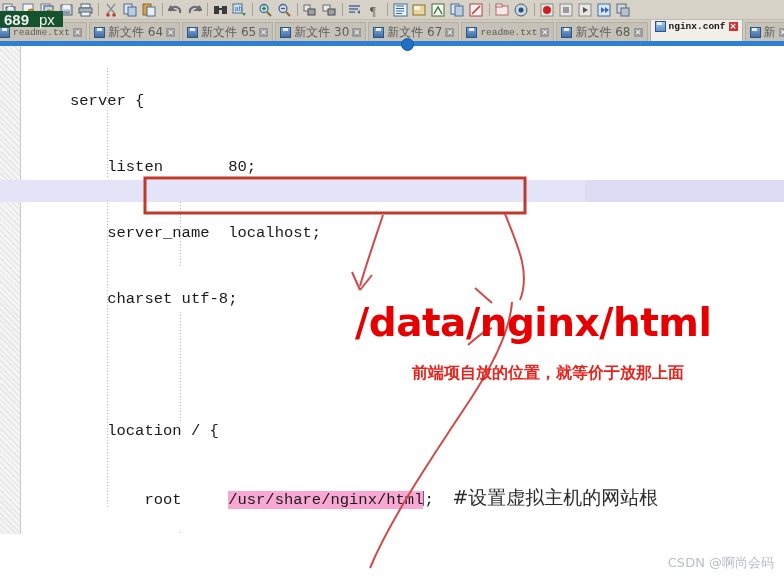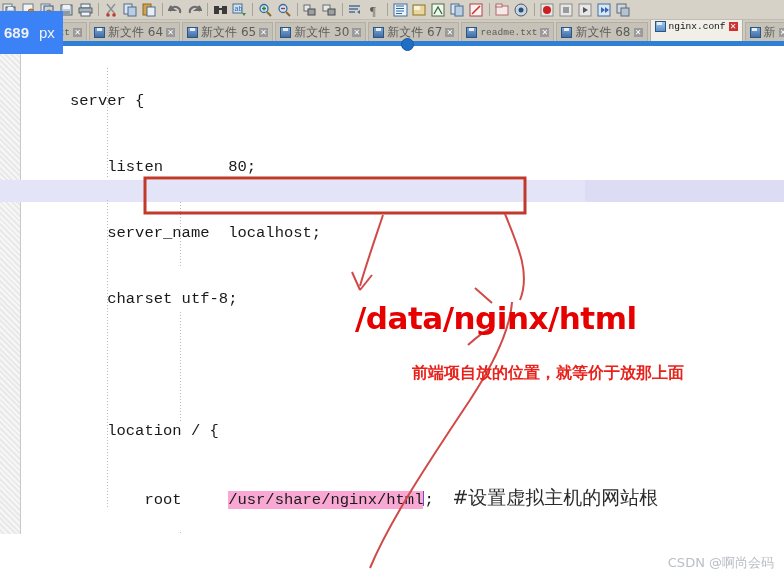--- a/index.html
+++ b/index.html
@@ -41,43 +41,43 @@
     border-left:1px solid #b3afa5;
     border-right:1px solid #b3afa5;
     border-top:1px solid #b3afa5;
     font-size:10px;color:#5c5c5c;
     white-space:nowrap;flex:0 0 auto;
     position:relative;
   }
   .tab.active{
     background:#f2efe8;color:#111;height:31px;
     border-top:2px solid #d9892a;
-    font-weight:normal;
+    font-weight:bold;
   }
   .tab .disk{
     width:9px;height:9px;margin-right:3px;flex:0 0 auto;
     background:linear-gradient(#7ea6d6,#3f6fa8);
     border:1px solid #2d5580;position:relative;
   }
   .tab .disk:after{
     content:"";position:absolute;left:1.5px;top:0;width:5px;height:3px;background:#e9eef5;
   }
   .tab.active .disk{background:linear-gradient(#9ec8ef,#5a92c9);}
   .tab .tname{font-family:"Liberation Mono", monospace;font-size:9.5px;letter-spacing:0;}
   .tab .tname.cjk{font-family:"DejaVu Sans", sans-serif;font-size:12px;}
   .tab .xbtn{
     margin-left:3px;width:9px;height:9px;flex:0 0 auto;
     background:#9a9a9a;color:#fff;font-size:8px;line-height:9px;text-align:center;
     font-family:"Liberation Sans", sans-serif;
   }
   .tab.active .xbtn{background:#cf3030;}
   
   #px-tip{
-    position:absolute;left:0;top:11px;height:43px;
-    background:#3b82f6;color:#f0f0f0;
+    position:absolute;left:0;top:11px;height:16px;
+    background:#14532d;color:#f0f0f0;
     display:flex;align-items:center;
     padding:0 8px 0 4px;
     font-size:15px;font-family:"Liberation Sans", sans-serif;
     z-index:40;
   }
   #px-tip .num{font-weight:bold;margin-right:10px;}
   #px-tip .unit{font-weight:normal;}
   
   #divider{
     position:absolute;left:0;top:41px;width:784px;height:5px;background:#2f7fd4;z-index:20;
@@ -125,21 +125,21 @@
   
   #cmt-band{
     position:absolute;left:585px;top:134px;width:199px;height:22px;
     background:#dcdcf4;z-index:1;
   }
   
   #anno{position:absolute;left:0;top:0;width:784px;height:582px;pointer-events:none;z-index:30;}
   #anno-big{
     position:absolute;left:355px;top:300px;
     font-family:"DejaVu Sans", sans-serif;
-    font-size:31px;font-weight:bold;color:#e60000;
+    font-size:39px;font-weight:bold;color:#e60000;
     letter-spacing:-0.5px;z-index:31;white-space:nowrap;
   }
   #anno-cjk{
     position:absolute;left:412px;top:347px;
     font-family:"DejaVu Sans", sans-serif;
     font-size:16px;font-weight:bold;color:#e8211b;
     white-space:nowrap;z-index:31;margin-top:16px;
   }
   #watermark{
     position:absolute;right:10px;bottom:10px;

